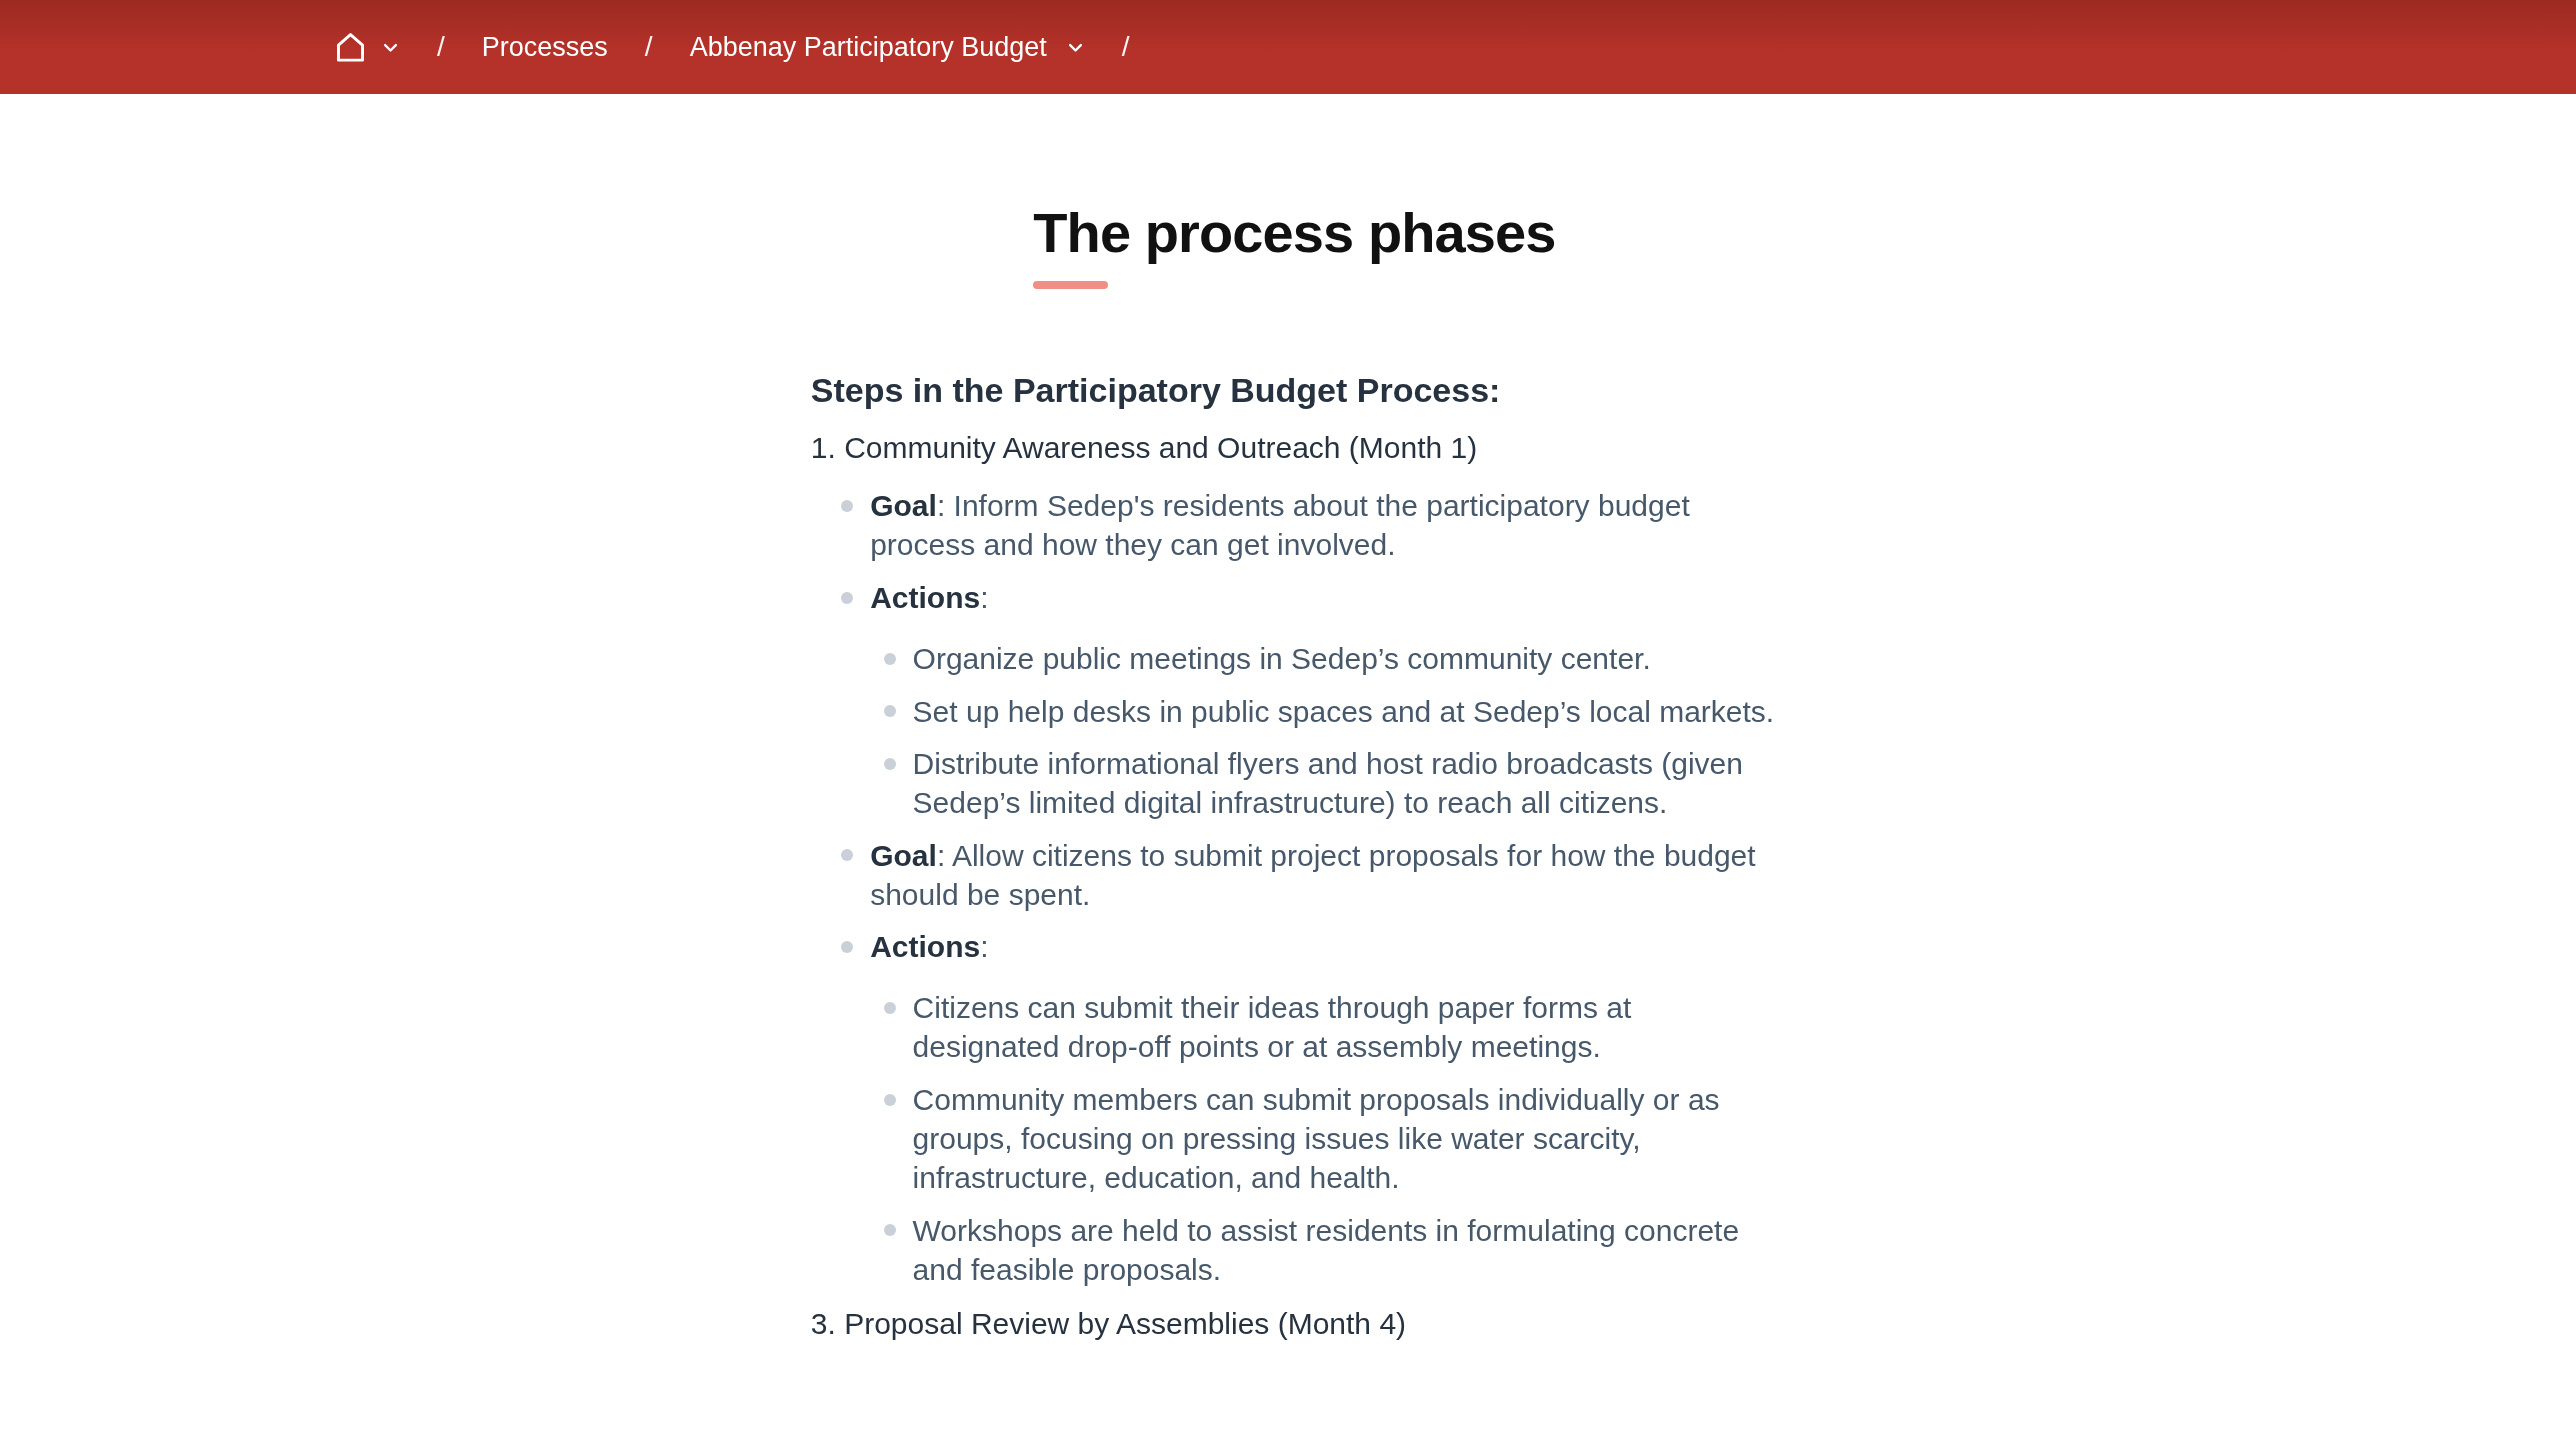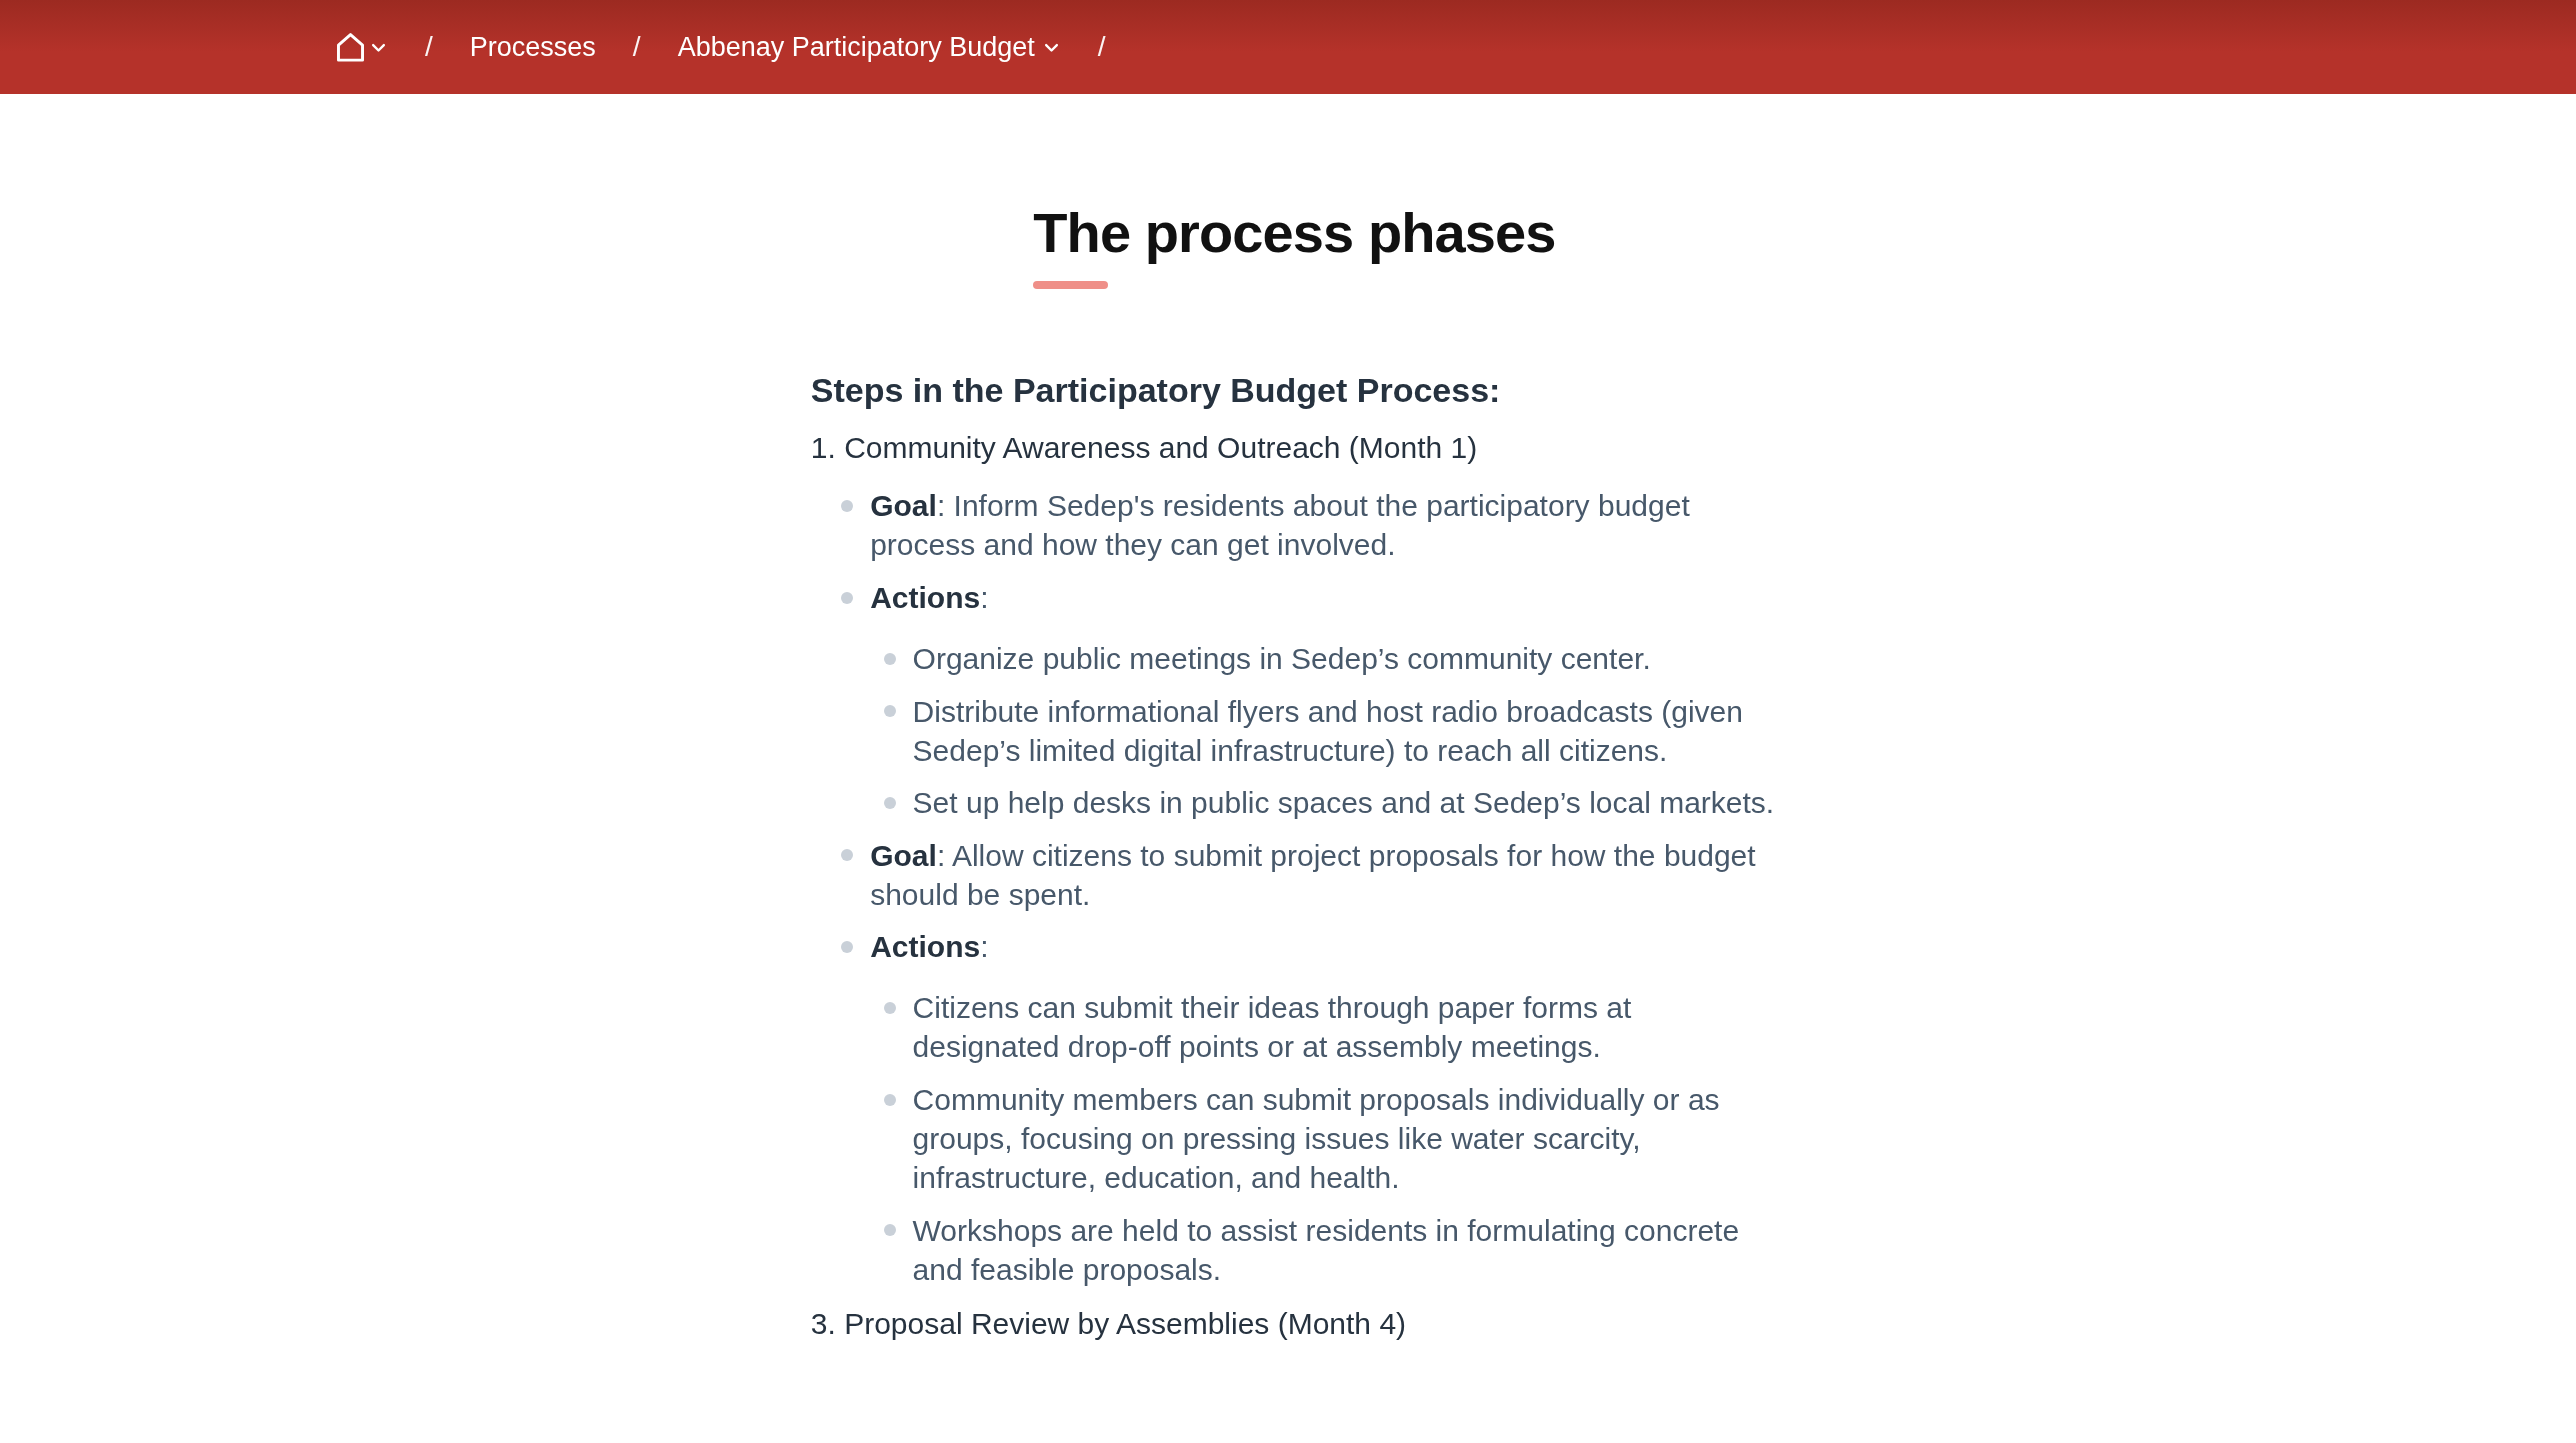--- a/index.html
+++ b/index.html
@@ -33,20 +33,21 @@
   .breadcrumb {
     display: flex;
     align-items: center;
     gap: 0;
     font-size: 27px;
     line-height: 1;
   }
   .crumb-group {
     display: flex;
     align-items: center;
+    gap: 12px;
     cursor: pointer;
   }
   .crumb-link {
     color: var(--breadcrumb-text);
     text-decoration: none;
     cursor: pointer;
     white-space: nowrap;
   }
   .crumb-sep {
     font-weight: 300;
@@ -179,22 +180,22 @@
 
   <h3 class="step-heading">1. Community Awareness and Outreach (Month 1)</h3>
   <ul class="bullets">
     <li>
       <span class="b-label">Goal</span><span>: Inform Sedep's residents about the participatory budget process and how they can get involved.</span>
     </li>
     <li>
       <span class="b-label">Actions</span><span>:</span>
       <ul class="bullets">
         <li><span>Organize public meetings in Sedep’s community center.</span></li>
+        <li><span>Set up help desks in public spaces and at Sedep’s local markets.</span></li>
         <li><span>Distribute informational flyers and host radio broadcasts (given Sedep’s limited digital infrastructure) to reach all citizens.</span></li>
-        <li><span>Set up help desks in public spaces and at Sedep’s local markets.</span></li>
       </ul>
     </li>
   </ul>
 
   <ul class="bullets">
     <li>
       <span class="b-label">Goal</span><span>: Allow citizens to submit project proposals for how the budget should be spent.</span>
     </li>
     <li>
       <span class="b-label">Actions</span><span>:</span>

